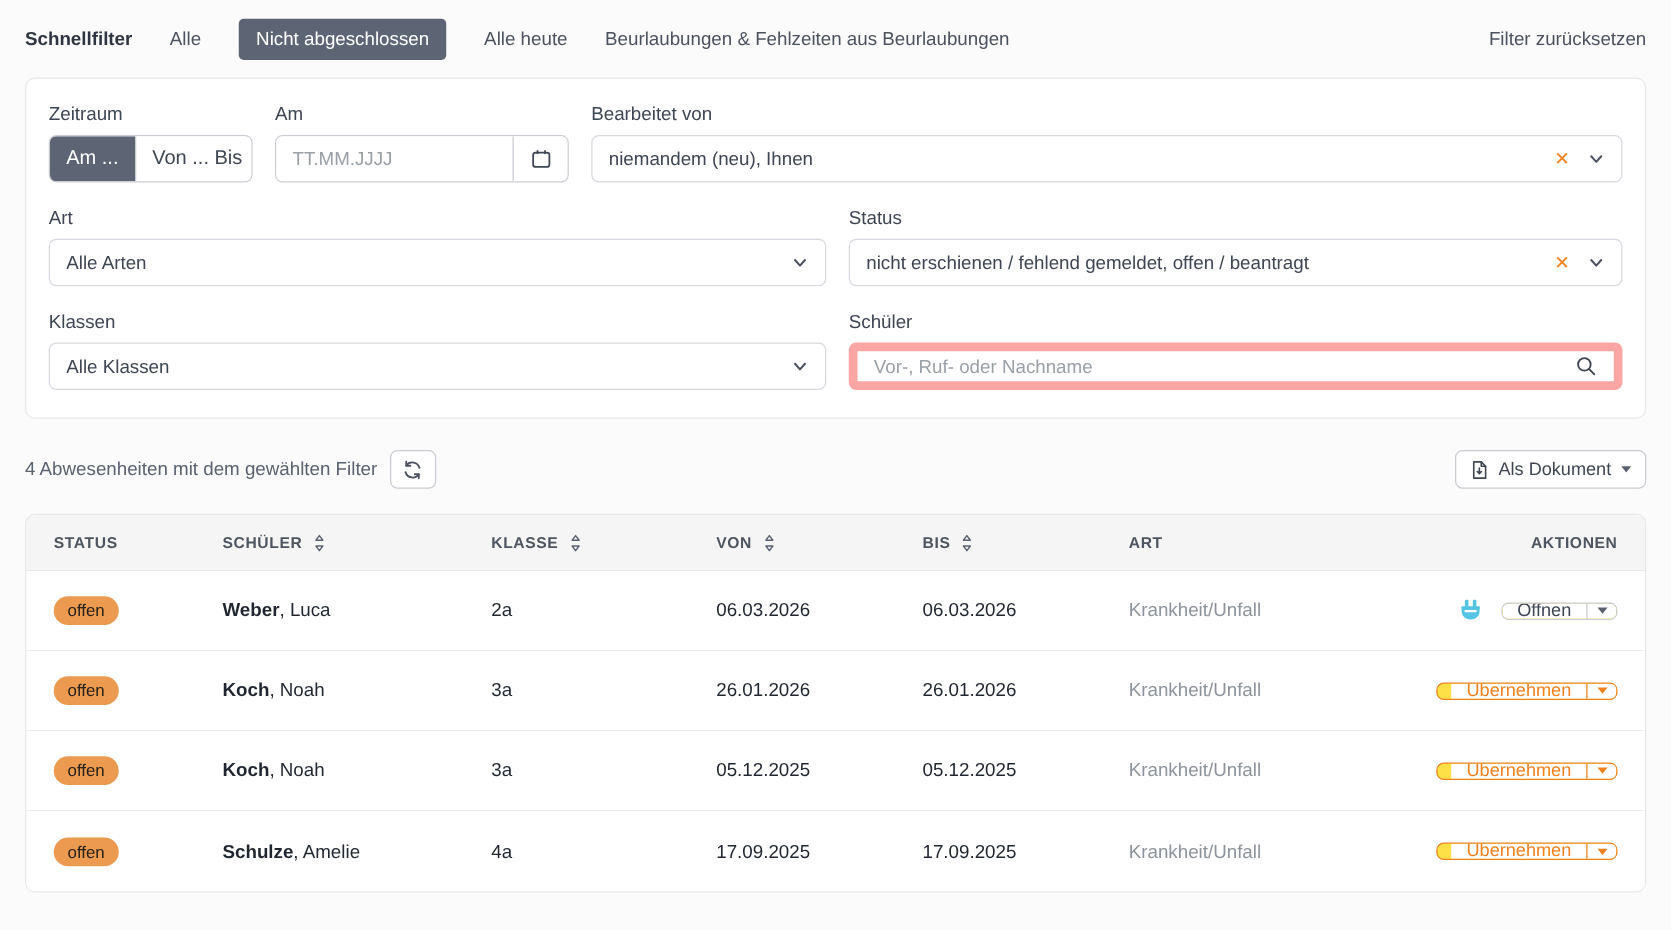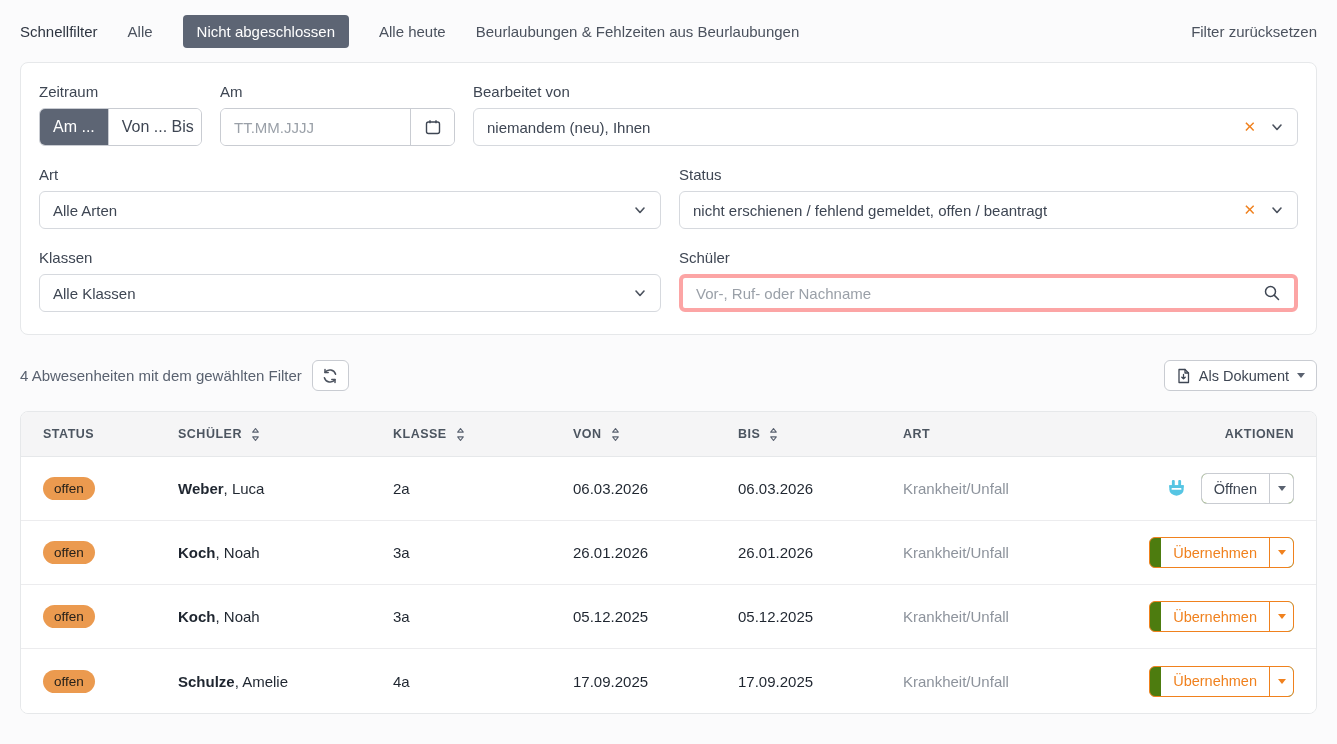--- a/index.html
+++ b/index.html
@@ -13,21 +13,21 @@
   }
 
   
   .topbar {
     height: 62px;
     display: flex;
     align-items: center;
     padding: 0 20px;
     gap: 30px;
   }
-  .topbar-title { font-weight: 400; color: #2e3541; }
+  .topbar-title { font-weight: 700; color: #2e3541; }
   .qf-item {
     color: #4b525e;
     cursor: pointer;
     padding: 8px 0;
     border-radius: 4px;
     white-space: nowrap;
   }
   .qf-item.active {
     background: #5d6574;
     color: #ffffff;
@@ -85,21 +85,21 @@
   .select {
     height: 38px; border: 1px solid #d6d9de; border-radius: 6px;
     background: #fff; display: flex; align-items: center;
     padding: 0 13px; cursor: pointer; gap: 10px;
   }
   .select-value { flex: 1; color: #3e4653; white-space: nowrap; overflow: hidden; text-overflow: ellipsis; }
   .clear-x { color: #f0811e; font-weight: 600; font-size: 15px; cursor: pointer; padding: 0 4px; }
   .chev { flex: 0 0 auto; display: flex; }
 
   .text-input {
-    height: 38px; border: 4px solid #fca5a5; border-radius: 6px;
+    height: 38px; border: 7px solid #fca5a5; border-radius: 6px;
     background: #fff; display: flex; align-items: center; padding: 0 13px; gap: 10px;
   }
   .text-input input {
     border: none; outline: none; flex: 1; font-size: 15px; color: #3e4653;
     font-family: inherit; min-width: 0;
   }
   .text-input input::placeholder { color: #9aa0a8; opacity: 1; }
 
   
   .results-bar {
@@ -159,22 +159,22 @@
   }
   .name-last { font-weight: 700; color: #1f2630; }
   .name-rest { color: #1f2630; }
   .cell-strong { color: #1f2630; font-weight: 500; }
   .cell-muted { color: #8d939c; }
   .td-actions {
     display: flex; align-items: center; justify-content: flex-end;
     gap: 13px; padding-right: 22px; padding-left: 0;
   }
   .split-btn {
-    display: flex; align-items: stretch; height: 31px;
-    border: 1px solid #c9ccd2; border-radius: 6px; overflow: hidden; background: #4d7c0f;
+    display: flex; align-items: stretch; height: 14px;
+    border: 1px solid #c9ccd2; border-radius: 6px; overflow: hidden; background: #fde047;
     cursor: pointer;
   }
   .split-main {
     display: flex; align-items: center; padding: 0 12px;
     font-size: 14.5px; color: #3e4653; background: #fff; border: none;
     font-family: inherit; cursor: pointer;
   }
   .split-caret {
     display: flex; align-items: center; justify-content: center;
     width: 24px; border-left: 1px solid #c9ccd2; background: #fff; cursor: pointer;

